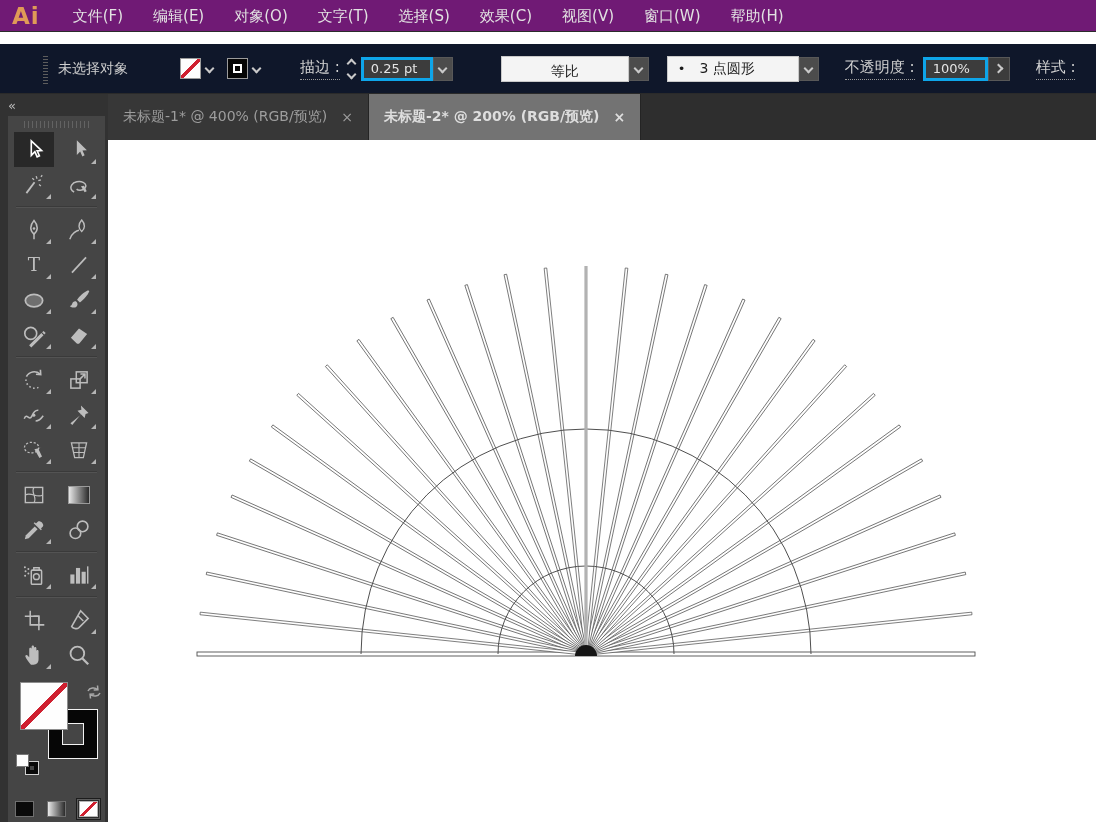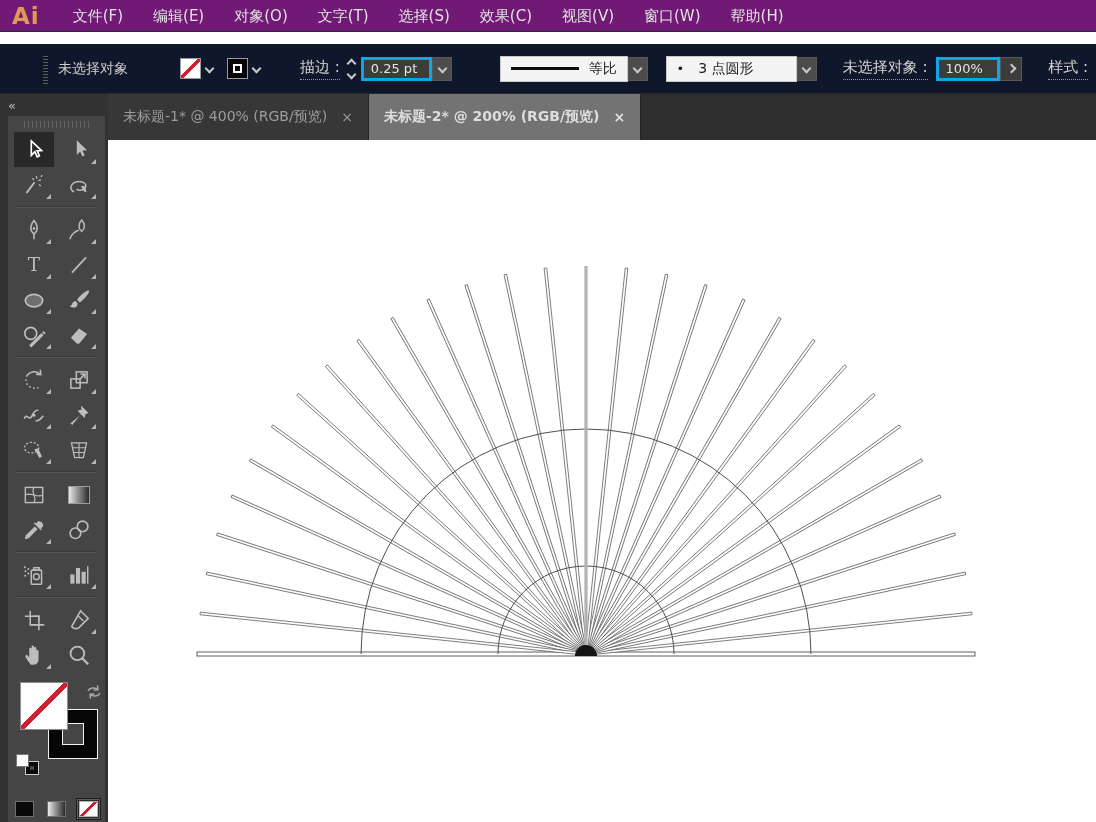--- a/index.html
+++ b/index.html
@@ -142,37 +142,37 @@
     <span class="cb-label">描边 :</span>
     <div class="stepper">
       <span class="chev sm up"></span>
       <span class="chev sm"></span>
     </div>
     <div class="field width">0.25 pt</div>
     <div class="chevbtn">
         <span class="chev sm"></span>
       </div>
 
-    <div class="dd-white dd-profile" style="margin-left:48px;">
+    <div class="dd-white dd-profile" style="margin-left:48px;flex-direction:column;">
       <div class="pline"></div>
       <span>等比</span>
     </div>
     <div class="chevbtn">
         <span class="chev sm"></span>
       </div>
 
     <div class="dd-white dd-brush" style="margin-left:18px;">
       <span class="bullet">•</span>
       <span>3 点圆形</span>
     </div>
     <div class="chevbtn">
         <span class="chev sm"></span>
       </div>
 
-    <span class="cb-label">未选择对象 :</span>
+    <span class="cb-label">不透明度 :</span>
     <div class="field opacity">100%</div>
     <div class="expandbtn">
         <span class="chev sm right"></span>
       </div>
 
     <span class="cb-label">样式 :</span>
   </div>
 
   <div class="tabbar" id="tabbar">
       <div class="tab">

